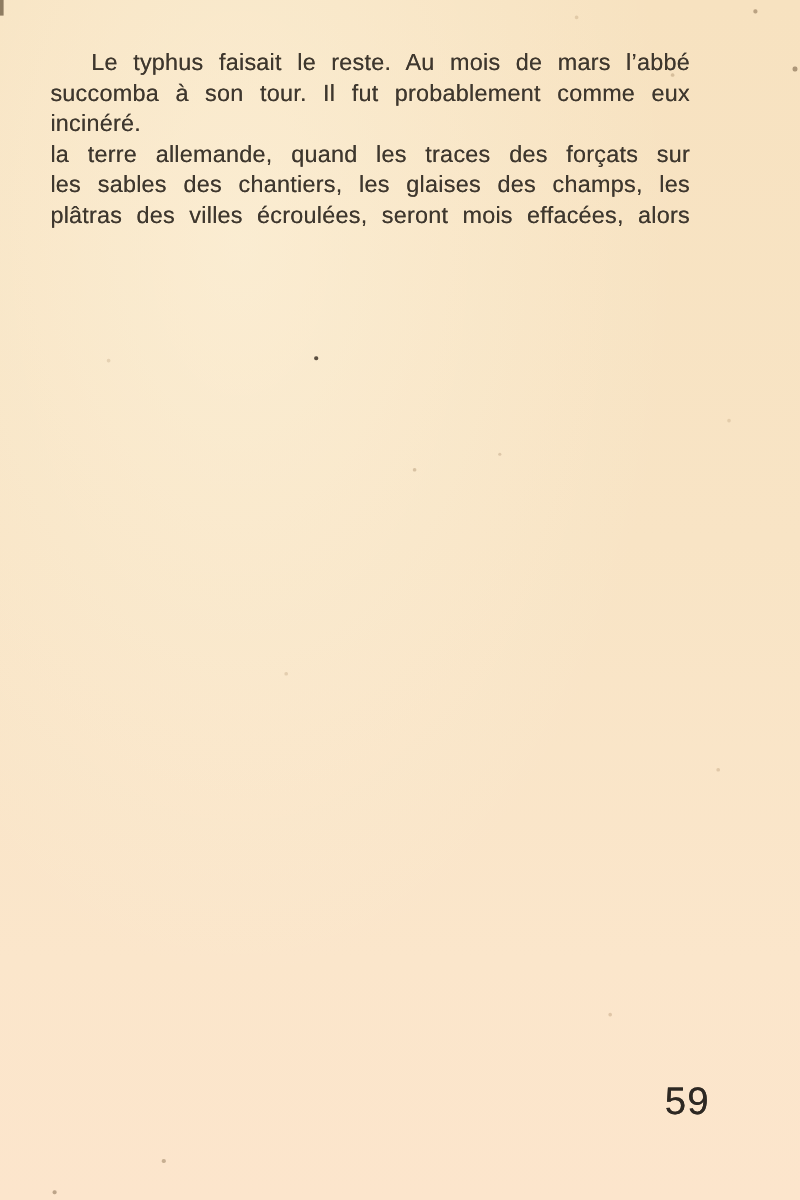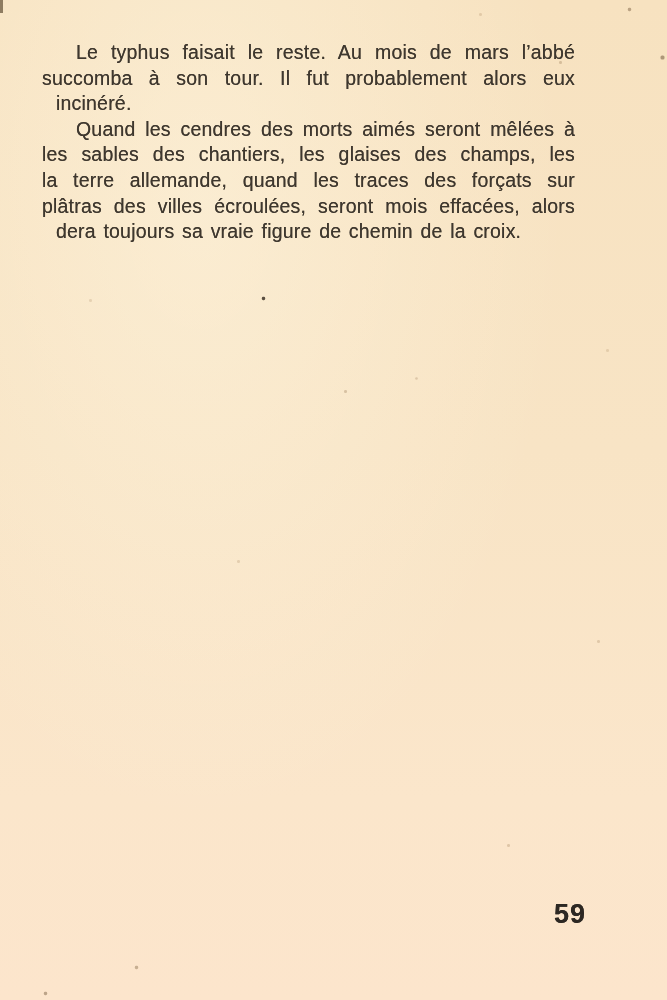--- a/index.html
+++ b/index.html
@@ -68,45 +68,43 @@
     word-spacing: 2px;
     text-shadow: 0 0 0.4px rgba(62, 55, 46, 0.8);
   }
 
   .line {
     text-align: justify;
     text-align-last: justify;
     white-space: normal;
   }
   .line.indent { padding-left: 34px; }
-  .line.last   { text-align-last: left; margin-left: 14px; }
+  .line.last   { text-align-last: left; }
 
   .page-number {
     position: absolute;
     left: 554px;
     top: 899px;
     color: #2d2823;
-    font-size: 27px;
-    font-weight: bold;
+    font-size: 32px;
+    font-weight: normal;
     letter-spacing: 1px;
     text-shadow: 0 0 0.4px rgba(45, 40, 35, 0.9);
   }
 </style>
 </head>
 <body>
 
 <div class="page">
   <div class="corner-mark"></div>
   <div class="speckles"></div>
 
   <div class="text-block">
       <div class="line indent">Le typhus faisait le reste. Au mois de mars l’abbé</div>
-      <div class="line">succomba à son tour. Il fut probablement alors eux</div>
+      <div class="line">succomba à son tour. Il fut probablement comme eux</div>
       <div class="line last">incinéré.</div>
-      <div class="line indent">Quand les cendres des morts aimés seront mêlées à</div>
+      <div class="line">la terre allemande, quand les traces des forçats sur</div>
       <div class="line">les sables des chantiers, les glaises des champs, les</div>
-      <div class="line">la terre allemande, quand les traces des forçats sur</div>
       <div class="line">plâtras des villes écroulées, seront mois effacées, alors</div>
-      <div class="line last">dera toujours sa vraie figure de chemin de la croix.</div>
     </div>
 
   <div class="page-number">59</div>
 </div>
 
 </body></html>

